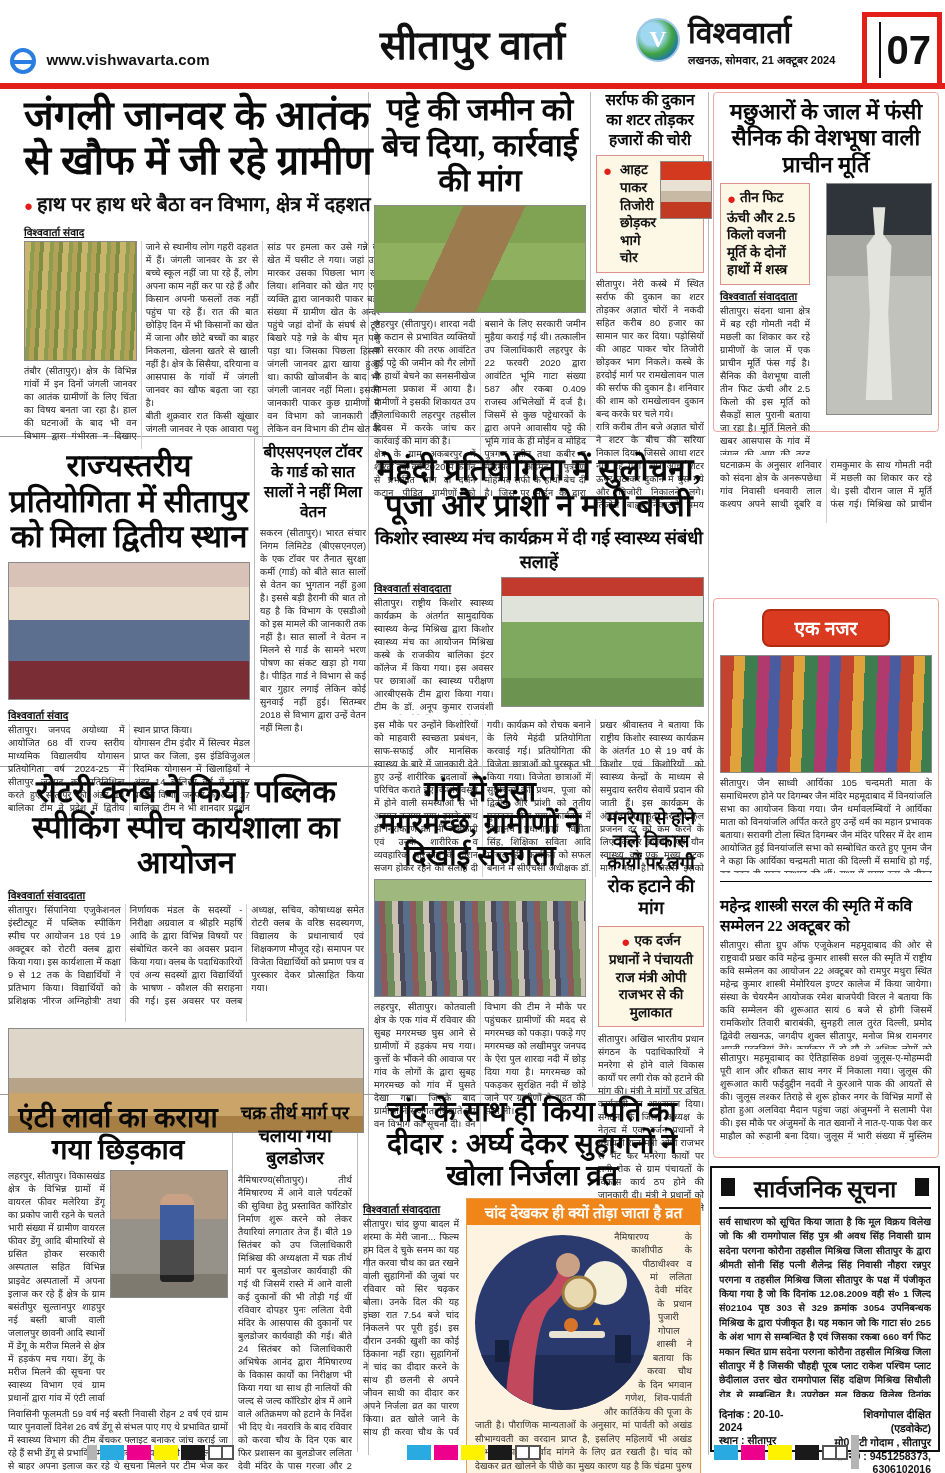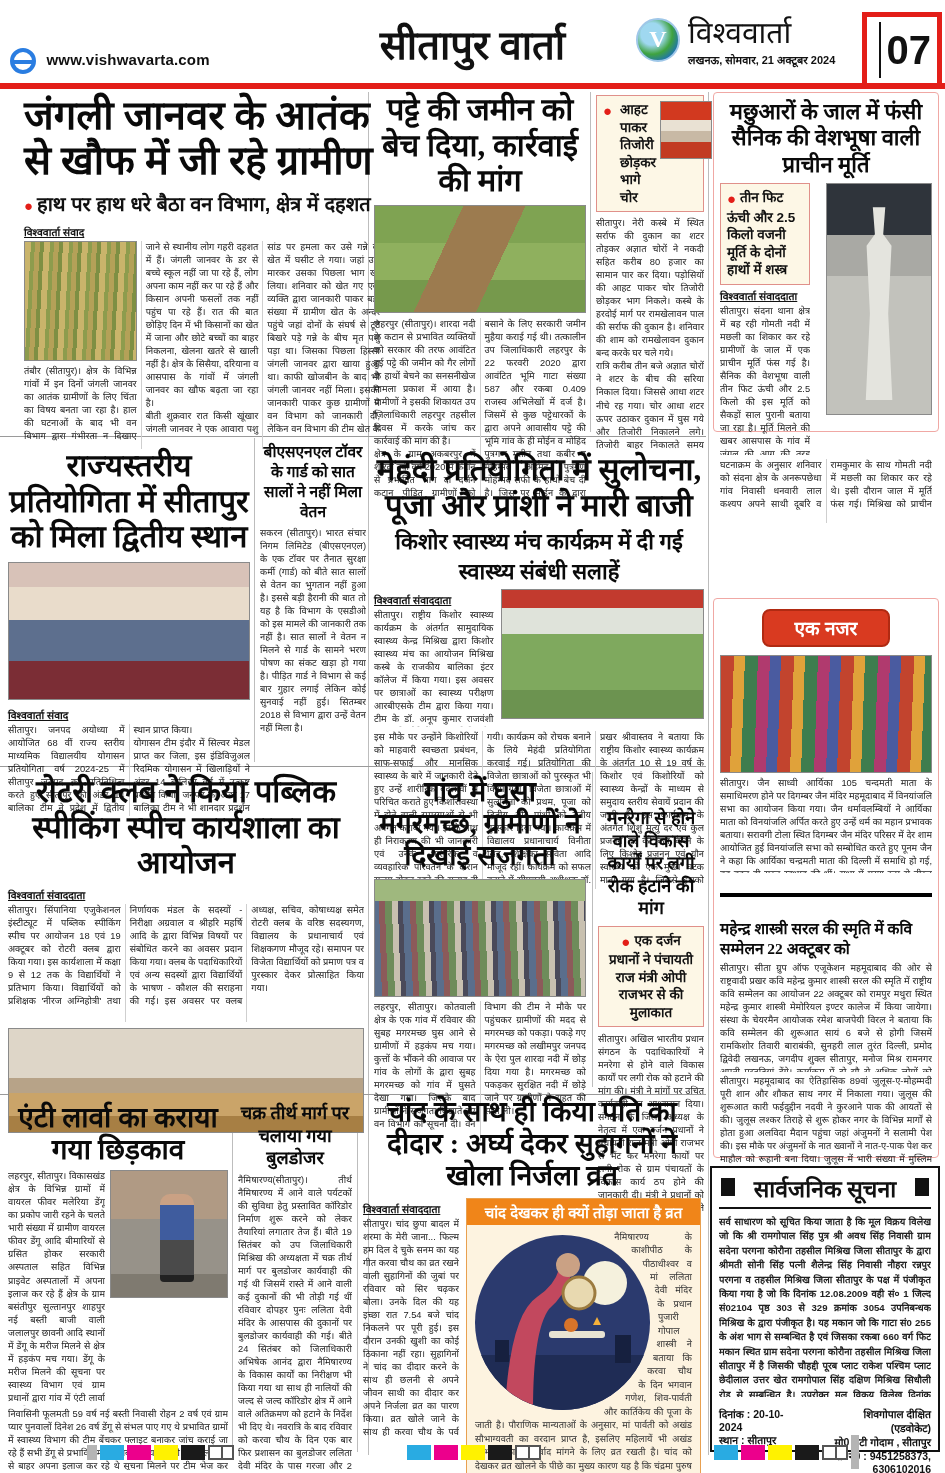--- a/index.html
+++ b/index.html
@@ -17,21 +17,21 @@
     border:4px solid #2a7de1; position:relative; vertical-align:middle; margin-right:6px;
   }
   .ie-e:after { content:""; position:absolute; left:-2px; top:8px; width:22px; height:4px; background:#2a7de1; }
   .section-title { font-family:"Liberation Serif", serif; font-size:40px; font-weight:700; }
   .brand-logo {
     width:44px; height:44px; border-radius:50%;
     background: radial-gradient(circle at 35% 35%, #9fd8f0 0 30%, #3fa33f 55%, #1c6fb8 80%);
     border:2px solid #9fc7e8; position:relative;
   }
   .brand-logo span { position:absolute; left:0; right:0; top:6px; text-align:center; font-size:24px; font-weight:bold; color:#fff; font-family:"Liberation Serif", serif; }
-  .brand-name { font-family:"Liberation Serif", serif; font-size:30px; font-weight:400; line-height:1; }
+  .brand-name { font-family:"Liberation Serif", serif; font-size:30px; font-weight:700; line-height:1; }
   .edition { font-size:11px; font-weight:bold; margin-top:4px; }
   .pageno-frame {
     position:absolute; top:12px; right:3px; width:80px; height:71px;
     border:5px solid #e31e18; border-bottom:none;
     display:flex; align-items:center; justify-content:flex-end;
   }
   .pageno { font-size:40px; font-weight:700; padding:0 6px; border-left:2px solid #111; line-height:1.4; }
   .red-rule { position:absolute; left:0; top:83px; width:945px; height:6px; background:#e31e18; }
   
   .hl { font-family:"Liberation Serif", serif; font-weight:700; text-align:center; color:#0a0a0a; }
@@ -147,20 +147,21 @@
 
   <div class="abs" style="left:374px; top:92px; width:212px;">
     <div class="hl hl-xl">पट्टे की जमीन को बेच दिया, कार्रवाई की मांग</div>
     <div class="photo ph-field" style="height:108px; margin:6px 0 5px;"></div>
     <div class="cols-2 body-txt" style="height:188px; overflow:hidden;">लहरपुर (सीतापुर)। शारदा नदी के कटान से प्रभावित व्यक्तियों को सरकार की तरफ आवंटित हुई पट्टे की जमीन को गैर लोगों के हाथों बेचने का सनसनीखेज मामला प्रकाश में आया है। ग्रामीणों ने इसकी शिकायत उप जिलाधिकारी लहरपुर तहसील दिवस में करके जांच कर कार्रवाई की मांग की है।
 क्षेत्र के ग्राम अकबरपुर में शारदा नदी वर्ष 2020 में कटान से प्रभावित भाग दो दर्जन कटान पीड़ित ग्रामीणों को बसाने के लिए सरकारी जमीन मुहैया कराई गई थी। तत्कालीन उप जिलाधिकारी लहरपुर के 22 फरवरी 2020 द्वारा आवंटित भूमि गाटा संख्या 587 और रकबा 0.409 राजस्व अभिलेखों में दर्ज है। जिसमें से कुछ पट्टेधारकों के द्वारा अपने आवासीय पट्टे की भूमि गांव के ही मोईन व मोहिद पुत्रगण मतीन तथा कबीर व मोहम्मद अहमद पुत्रगण मोहम्मद सफी के हाथों बेच दी है। जिस पर मोईन के द्वारा उक्त भूमि पर पक्का निर्माण कार्य भी शुरू कर दिया गया है। जिसपर आपत्ति जताते हुए गांव के मो. अमीन सहित दर्जनों ग्रामीणों ने इसकी लिखित शिकायत शनिवार को तहसील दिवस में करके जांच करवाकर निर्माण पर रोक लगाने की मांग की है।
 उनका कहना है कि सरकार ने सरकारी जमीन के पट्टे कर कटान पीड़ितों को रहने के लिए आवंटित की थी जिसका विक्रय करना गैर कानूनी है। एक शिकायत में कहा गया है कि इस पूरे मामले की जांच कर कार्यवाही की जाय।</div>
   </div>
 
   <div class="abs" style="left:596px; top:90px; width:108px;">
+    <div class="hl hl-xs">सर्राफ की दुकान का शटर तोड़कर हजारों की चोरी</div>
     <div class="bullet-box" style="margin:5px 0; display:flex; gap:4px;">
       <span class="dot">●</span>
       <span style="flex:1;">आहट पाकर तिजोरी छोड़कर भागे चोर</span>
       <span class="photo ph-shutter" style="width:52px; height:58px; flex:none;"></span>
     </div>
     <div class="body-txt" style="height:232px; overflow:hidden;">सीतापुर। नेरी कस्बे में स्थित सर्राफ की दुकान का शटर तोड़कर अज्ञात चोरों ने नकदी सहित करीब 80 हजार का सामान पार कर दिया। पड़ोसियों की आहट पाकर चोर तिजोरी छोड़कर भाग निकले। कस्बे के हरदोई मार्ग पर रामखेलावन पाल की सर्राफ की दुकान है। शनिवार की शाम को रामखेलावन दुकान बन्द करके घर चले गये।
 रात्रि करीब तीन बजे अज्ञात चोरों ने शटर के बीच की सरिया निकाल दिया। जिससे आधा शटर नीचे रह गया। चोर आधा शटर ऊपर उठाकर दुकान में घुस गये और तिजोरी निकालने लगे। तिजोरी बाहर निकालते समय कुछ पड़ोसी जग गये। आहट पाकर चोर तिजोरी मौके पर ही छोड़कर फरार हो गये। रामखेलावन ने थाने पर तहरीर देते हुये बताया कि चोर सात ग्राम सोना दो सौ ग्राम चांदी व पांच हजार की नकदी उठा ले गये। चोरों की इस हरकत से क्षेत्र में चर्चा का माहौल है।</div>
   </div>
 
   <div class="abs pink-box" style="left:713px; top:92px; width:226px; height:340px;">
@@ -188,36 +189,36 @@
 योगासन टीम इंदौर में सिल्वर मेडल प्राप्त कर जिला, इस इंडिविजुअल रिदमिक योगासन में खिलाड़ियों ने अंडर 14 बालिका वर्ग में उत्कृष्ट प्रदर्शन किया। जनपद की अंडर 17 बालिका टीम ने भी शानदार प्रदर्शन किया। इस उपलब्धि पर विद्यालय प्रबंधन एवं जिला विद्यालय निरीक्षक ने सभी खिलाड़ियों को बधाई दी। सीतापुर से चयनित साधना, सोनाली, काजल, नैंसी व रेशमा ने ट्रेडिशनल कुमारी तथा टीम कोच के रूप में लंगेश्री यादव ने प्रतिभाग किया।</div>
   </div>
 
   <div class="abs" style="left:260px; top:442px; width:106px;">
     <div class="hl hl-xs">बीएसएनएल टॉवर के गार्ड को सात सालों ने नहीं मिला वेतन</div>
     <div class="body-txt" style="height:268px; overflow:hidden; margin-top:4px;">सकरन (सीतापुर)। भारत संचार निगम लिमिटेड (बीएसएनएल) के एक टॉवर पर तैनात सुरक्षा कर्मी (गार्ड) को बीते सात सालों से वेतन का भुगतान नहीं हुआ है। इससे बड़ी हैरानी की बात तो यह है कि विभाग के एसडीओ को इस मामले की जानकारी तक नहीं है। सात सालों ने वेतन न मिलने से गार्ड के सामने भरण पोषण का संकट खड़ा हो गया है। पीड़ित गार्ड ने विभाग से कई बार गुहार लगाई लेकिन कोई सुनवाई नहीं हुई। सितम्बर 2018 से विभाग द्वारा उन्हें वेतन नहीं मिला है।</div>
   </div>
 
   <div class="abs" style="left:374px; top:452px; width:330px;">
     <div class="hl hl-xl">मेहंदी प्रतियोगिता में सुलोचना, पूजा और प्रांशी ने मारी बाजी</div>
-    <div class="hl" style="font-size:22px; margin:2px 0 4px;">किशोर स्वास्थ्य मंच कार्यक्रम में दी गई स्वास्थ्य संबंधी सलाहें</div>
+    <div class="hl" style="font-size:18px; margin:2px 0 4px;">किशोर स्वास्थ्य मंच कार्यक्रम में दी गई स्वास्थ्य संबंधी सलाहें</div>
     <div style="display:flex; gap:7px;">
       <div style="width:37%;">
         <span class="byline">विश्ववार्ता संवाददाता</span>
         <div class="body-txt" style="height:118px; overflow:hidden;">सीतापुर। राष्ट्रीय किशोर स्वास्थ्य कार्यक्रम के अंतर्गत सामुदायिक स्वास्थ्य केन्द्र मिश्रिख द्वारा किशोर स्वास्थ्य मंच का आयोजन मिश्रिख कस्बे के राजकीय बालिका इंटर कॉलेज में किया गया। इस अवसर पर छात्राओं का स्वास्थ्य परीक्षण आरबीएसके टीम द्वारा किया गया। टीम के डॉ. अनूप कुमार राजवंशी द्वारा किशोरियों का चिकित्सीय परीक्षण कर उनको पोषण के बारे में जानकारी दी। इस मौके पर अर्श काउंसलर लक्ष्मी गुप्ता ने किशोरियों को विषस प्रोग्राम की विस्तृत जानकारी दी।</div>
       </div>
       <div class="photo ph-mehendi" style="width:63%; height:130px;"></div>
     </div>
     <div class="cols-3 body-txt" style="height:158px; overflow:hidden; margin-top:4px;">इस मौके पर उन्होंने किशोरियों को माहवारी स्वच्छता प्रबंधन, साफ-सफाई और मानसिक स्वास्थ्य के बारे में जानकारी देते हुए उन्हें शारीरिक बदलावों से परिचित कराते हुए किशोरावस्था में होने वाली समस्याओं से भी अवगत कराया गया। इसके साथ ही निराकरण की भी जानकारी एवं उनके शारीरिक व व्यवहारिक परिवर्तन के दौरान सजग होकर रहने की सलाह दी गयी। कार्यक्रम को रोचक बनाने के लिये मेहंदी प्रतियोगिता करवाई गई। प्रतियोगिता की विजेता छात्राओं को पुरस्कृत भी किया गया। विजेता छात्राओं में सुलोचना को प्रथम, पूजा को द्वितीय और प्रांशी को तृतीय पुरस्कार दिया गया। कार्यक्रम में विद्यालय प्रधानाचार्य विनीता सिंह, शिक्षिका सविता आदि मौजूद रहीं। कार्यक्रम को सफल बनाने में सीएचसी अधीक्षक डॉ. प्रखर श्रीवास्तव ने बताया कि राष्ट्रीय किशोर स्वास्थ्य कार्यक्रम के अंतर्गत 10 से 19 वर्ष के किशोर एवं किशोरियों को स्वास्थ्य केन्द्रों के माध्यम से समुदाय स्तरीय सेवायें प्रदान की जाती हैं। इस कार्यक्रम के अंतर्गत शिशु मृत्यु दर एवं कुल प्रजनन दर को कम करने के लिए किशोर प्रजनन एवं यौन स्वास्थ्य को एक मुख्य घटक माना गया है। जिससे इसको मुख्यधारा में जोड़ा जा सके। इसके अंतर्गत स्वास्थ्य उन्नयन, किशोरों में पोषण, आकस्मिक चोट, हिंसा (लिंग आधारित), असंक्रमणकारी रोग, मानसिक स्वास्थ्य आदि की जानकारी तथा सलाह देना है।</div>
   </div>
 
   <div class="abs pink-box" style="left:713px; top:598px; width:226px; height:560px;">
     <div class="ek-nazar-badge">एक नजर</div>
     <div class="photo ph-jain" style="height:118px; margin:5px 0 4px;"></div>
     <div class="body-txt" style="height:96px; overflow:hidden;">सीतापुर। जैन साध्वी आर्यिका 105 चन्दमती माता के समाधिमरण होने पर दिगम्बर जैन मंदिर महमूदाबाद में विनयांजलि सभा का आयोजन किया गया। जैन धर्मावलम्बियों ने आर्यिका माता को विनयांजलि अर्पित करते हुए उन्हें धर्म का महान प्रभावक बताया। सरावगी टोला स्थित दिगम्बर जैन मंदिर परिसर में देर शाम आयोजित हुई विनयांजलि सभा को सम्बोधित करते हुए पूनम जैन ने कहा कि आर्यिका चन्द्रमती माता की दिल्ली में समाधि हो गई, वह बहुत ही सरल स्वभाव की थीं। सभा में मुख्य रूप से नीरज जैन, संदीप जैन आदि उपस्थित रहे।</div>
-    <div class="hl hl-xs" style="text-align:left; margin-top:20px; border-top:4px solid #000000; padding-top:22px;">महेन्द्र शास्त्री सरल की स्मृति में कवि सम्मेलन 22 अक्टूबर को</div>
+    <div class="hl hl-xs" style="text-align:left; margin-top:8px; border-top:1px solid #000000; padding-top:14px;">महेन्द्र शास्त्री सरल की स्मृति में कवि सम्मेलन 22 अक्टूबर को</div>
     <div class="body-txt" style="height:110px; overflow:hidden; margin-top:3px;">सीतापुर। सीता ग्रुप ऑफ एजूकेशन महमूदाबाद की ओर से राष्ट्रवादी प्रखर कवि महेन्द्र कुमार शास्त्री सरल की स्मृति में राष्ट्रीय कवि सम्मेलन का आयोजन 22 अक्टूबर को रामपुर मथुरा स्थित महेन्द्र कुमार शास्त्री मेमोरियल इण्टर कालेज में किया जायेगा। संस्था के चेयरमैन आयोजक रमेश बाजपेयी विरल ने बताया कि कवि सम्मेलन की शुरूआत सायं 6 बजे से होगी जिसमें रामकिशोर तिवारी बाराबंकी, सुनहरी लाल तुरंत दिल्ली, प्रमोद द्विवेदी लखनऊ, जगदीप शुक्ल सीतापुर, मनोज मिश्र रामनगर अपनी प्रस्तुतियां देंगे। कार्यक्रम में दो सौ से अधिक लोगों को विभिन्न क्षेत्रों में सराहनीय कार्यों के लिये सम्मानित किया जायेगा।</div>
     <div class="body-txt" style="height:92px; overflow:hidden; margin-top:3px;">सीतापुर। महमूदाबाद का ऐतिहासिक 89वां जुलूस-ए-मोहम्मदी पूरी शान और शौकत साथ नगर में निकाला गया। जुलूस की शुरूआत कारी फईदुद्दीन नदवी ने कुरआने पाक की आयतों से की। जुलूस लश्कर तिराहे से शुरू होकर नगर के विभिन्न मार्गों से होता हुआ अलविदा मैदान पहुंचा जहां अंजुमनों ने सलामी पेश की। इस मौके पर अंजुमनों के नात ख्वानों ने नात-ए-पाक पेश कर माहौल को रूहानी बना दिया। जुलूस में भारी संख्या में मुस्लिम समुदाय के लोग शामिल रहे। प्रशासन की ओर से सुरक्षा के पुख्ता इंतजाम किए गए थे।</div>
   </div>
 
   <div class="abs" style="left:8px; top:774px; width:356px;">
     <div class="hl hl-xl">रोटरी क्लब ने किया पब्लिक स्पीकिंग स्पीच कार्यशाला का आयोजन</div>
     <div style="margin-top:3px;"><span class="byline">विश्ववार्ता संवाददाता</span></div>
     <div class="cols-3 body-txt" style="height:118px; overflow:hidden;">सीतापुर। सिंपानिया एजुकेशनल इंस्टीट्यूट में पब्लिक स्पीकिंग स्पीच पर आयोजन 18 एवं 19 अक्टूबर को रोटरी क्लब द्वारा किया गया। इस कार्यशाला में कक्षा 9 से 12 तक के विद्यार्थियों ने प्रतिभाग किया। विद्यार्थियों को प्रशिक्षक 'नीरज अग्निहोत्री' तथा निर्णायक मंडल के सदस्यों - निरीक्षा अग्रवाल व श्रीहरि महर्षि आदि के द्वारा विभिन्न विषयों पर संबोधित करने का अवसर प्रदान किया गया। क्लब के पदाधिकारियों एवं अन्य सदस्यों द्वारा विद्यार्थियों के भाषण - कौशल की सराहना की गई। इस अवसर पर क्लब अध्यक्ष, सचिव, कोषाध्यक्ष समेत रोटरी क्लब के वरिष्ठ सदस्यगण, विद्यालय के प्रधानाचार्य एवं शिक्षकगण मौजूद रहे। समापन पर विजेता विद्यार्थियों को प्रमाण पत्र व पुरस्कार देकर प्रोत्साहित किया गया।</div>
     <div class="photo ph-hall" style="height:105px; margin-top:6px;"></div>
   </div>

